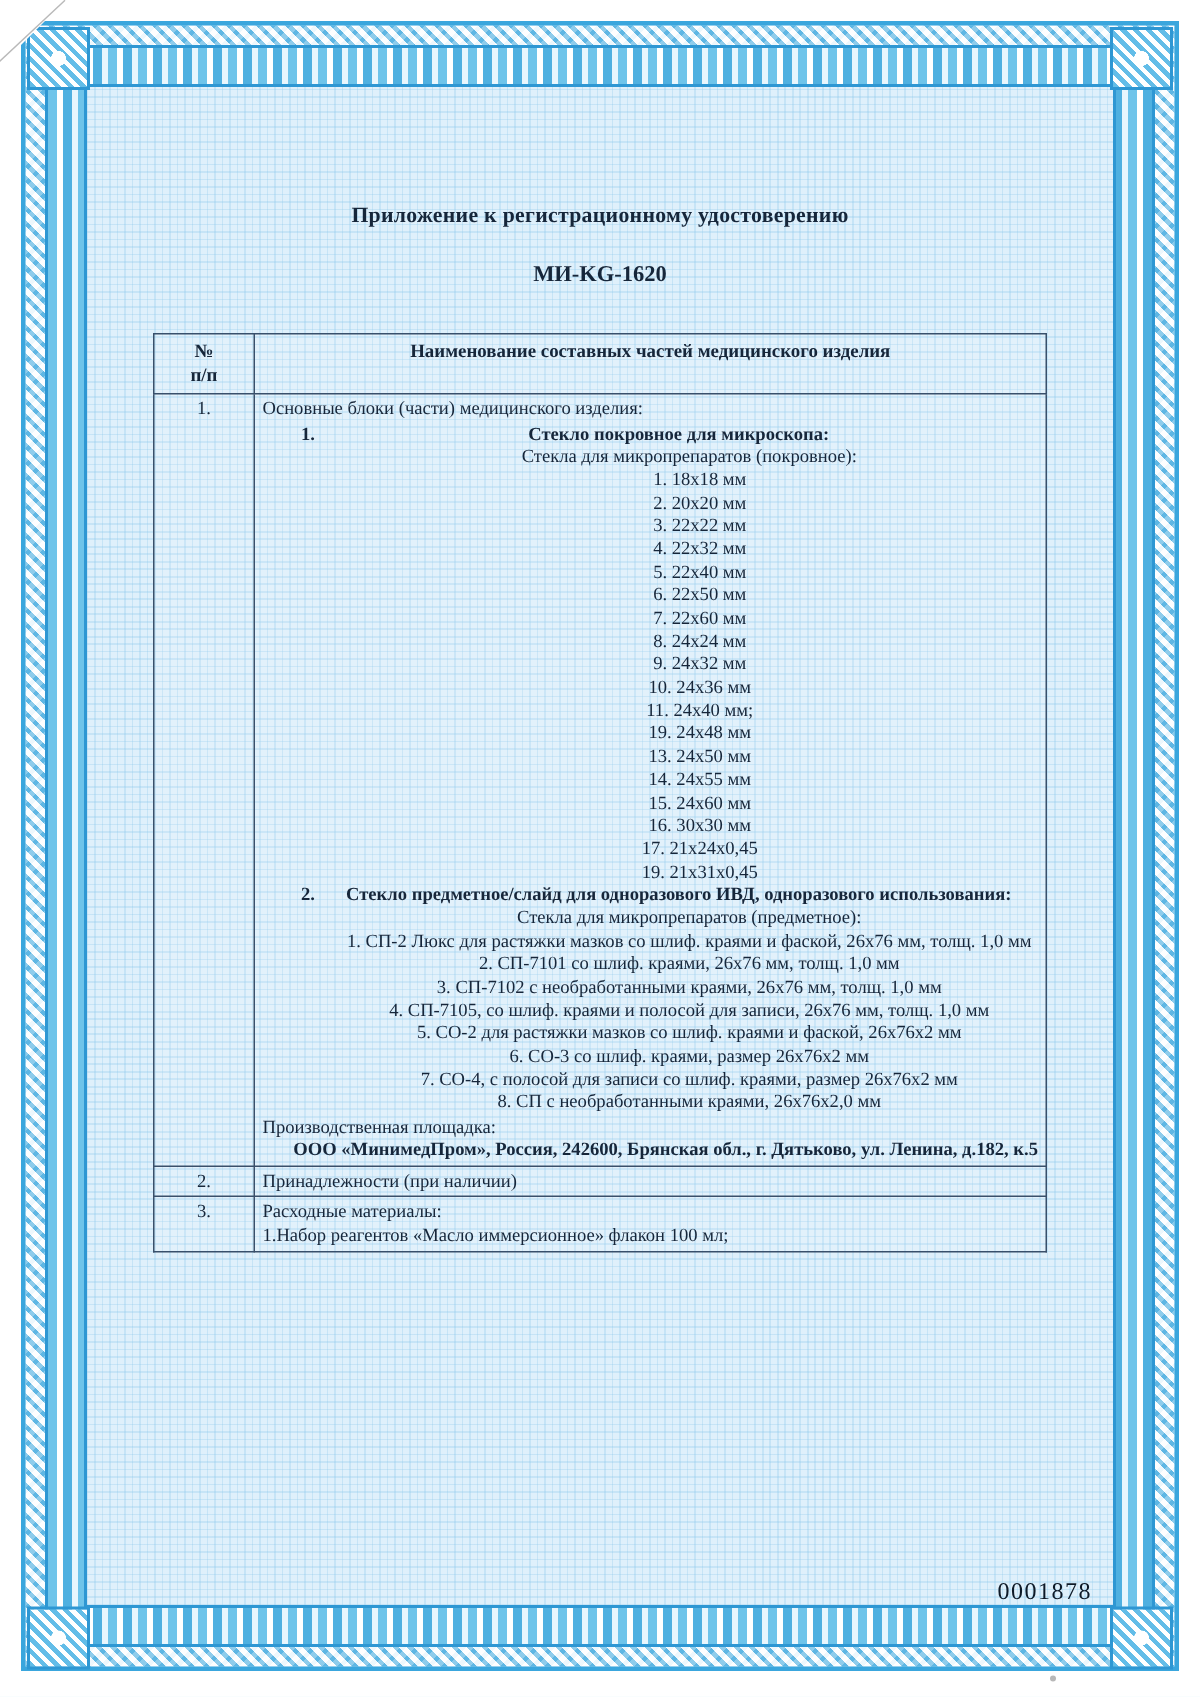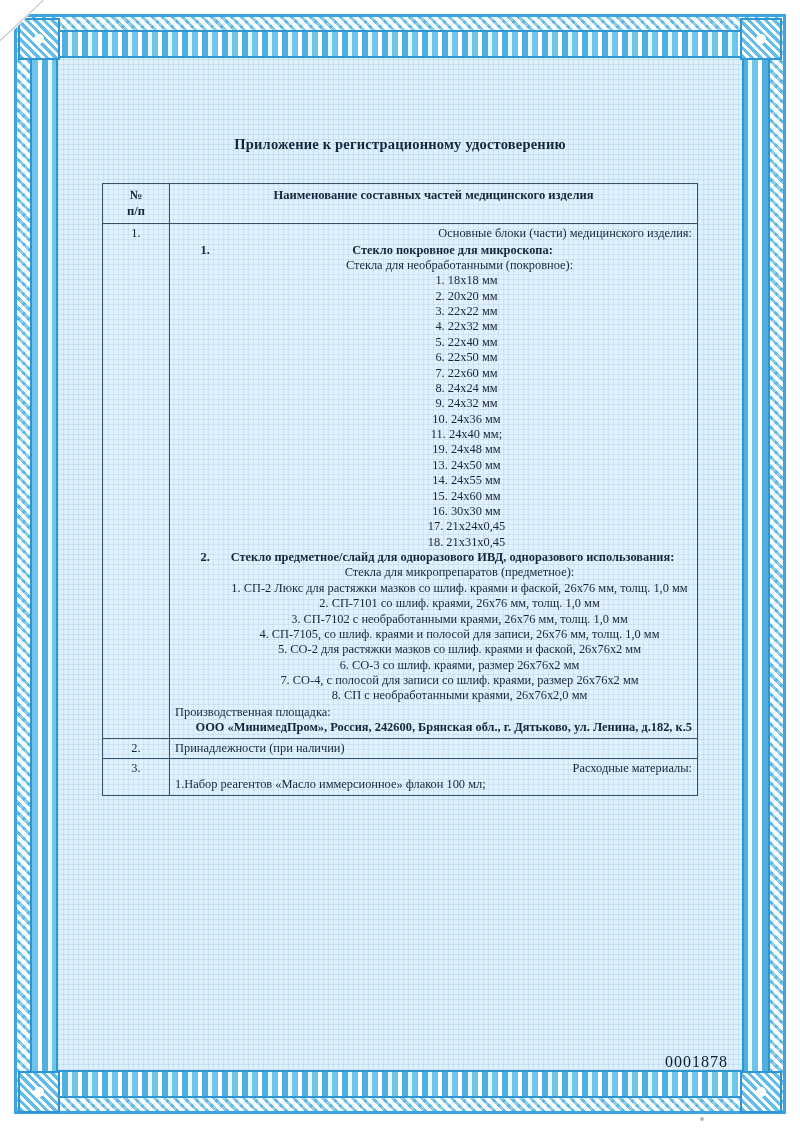--- a/index.html
+++ b/index.html
@@ -142,21 +142,21 @@
     line-height: 1.24;
   }
   table.parts th {
     font-weight: bold;
     text-align: center;
     font-size: 12.6px;
     padding: 4px 5px;
   }
   .col-no { width: 56px; text-align: center; }
 
-  .cell-lead { margin: 0 0 1px 0; text-align: right; }
+  .cell-lead { margin: 0 0 1px 0; }
 
   ol.level1 {
     margin: 0 0 0 22px;
     padding: 0 0 0 16px;
     list-style: decimal;
   }
   ol.level1 > li {
     font-weight: bold;
     margin: 0;
     text-align: center;
@@ -214,20 +214,21 @@
   <div class="rosette tr"></div>
   <div class="rosette bl"></div>
   <div class="rosette br"></div>
 
   <div class="fold"></div>
   <div class="fold-line"></div>
 
   <div class="content">
 
     <div class="doc-title">Приложение к регистрационному удостоверению</div>
+    <div class="doc-number">МИ-KG-1620</div>
 
     <table class="parts">
       <thead>
         <tr>
           <th class="col-no">
             <div>№</div>
             <div>п/п</div>
           </th>
           <th>Наименование составных частей медицинского изделия</th>
         </tr>
@@ -235,39 +236,39 @@
       <tbody>
 
         <tr>
           <td class="col-no">1.</td>
           <td>
             <div class="cell-lead">Основные блоки (части) медицинского изделия:</div>
 
             <ol class="level1">
               <li>
                 <span class="sub-head">Стекло покровное для микроскопа:</span>
-                <div class="indent">Стекла для необработанными (покровное):</div>
+                <div class="indent">Стекла для микропрепаратов (покровное):</div>
                 <div class="size-list">1. 18х18 мм</div>
                 <div class="size-list">2. 20х20 мм</div>
                 <div class="size-list">3. 22х22 мм</div>
                 <div class="size-list">4. 22х32 мм</div>
                 <div class="size-list">5. 22х40 мм</div>
                 <div class="size-list">6. 22х50 мм</div>
                 <div class="size-list">7. 22х60 мм</div>
                 <div class="size-list">8. 24х24 мм</div>
                 <div class="size-list">9. 24х32 мм</div>
                 <div class="size-list">10. 24х36 мм</div>
                 <div class="size-list">11. 24х40 мм;</div>
                 <div class="size-list">19. 24х48 мм</div>
                 <div class="size-list">13. 24х50 мм</div>
                 <div class="size-list">14. 24х55 мм</div>
                 <div class="size-list">15. 24х60 мм</div>
                 <div class="size-list">16. 30х30 мм</div>
                 <div class="size-list">17. 21х24х0,45</div>
-                <div class="size-list">18. 21х31х0,45</div>
+                <div class="size-list">19. 21х31х0,45</div>
               </li>
               <li>
                 <span class="sub-head">Стекло предметное/слайд для одноразового ИВД, одноразового использования:</span>
                 <div class="indent">Стекла для микропрепаратов (предметное):</div>
                 <div class="indent">1. СП-2 Люкс для растяжки мазков со шлиф. краями и фаской, 26х76 мм, толщ. 1,0 мм</div>
                 <div class="indent">2. СП-7101 со шлиф. краями, 26х76 мм, толщ. 1,0 мм</div>
                 <div class="indent">3. СП-7102 с необработанными краями, 26х76 мм, толщ. 1,0 мм</div>
                 <div class="indent">4. СП-7105, со шлиф. краями и полосой для записи, 26х76 мм, толщ. 1,0 мм</div>
                 <div class="indent">5. СО-2 для растяжки мазков со шлиф. краями и фаской, 26х76х2 мм</div>
                 <div class="indent">6. СО-3 со шлиф. краями, размер 26х76х2 мм</div>

